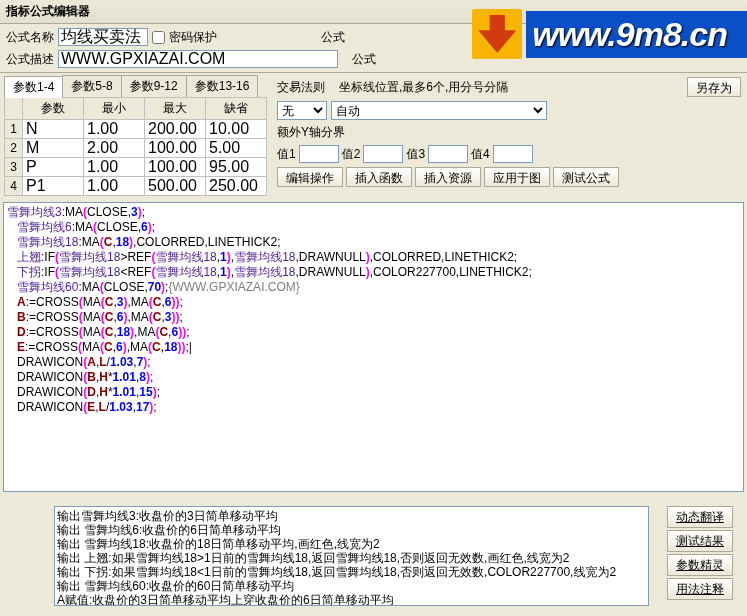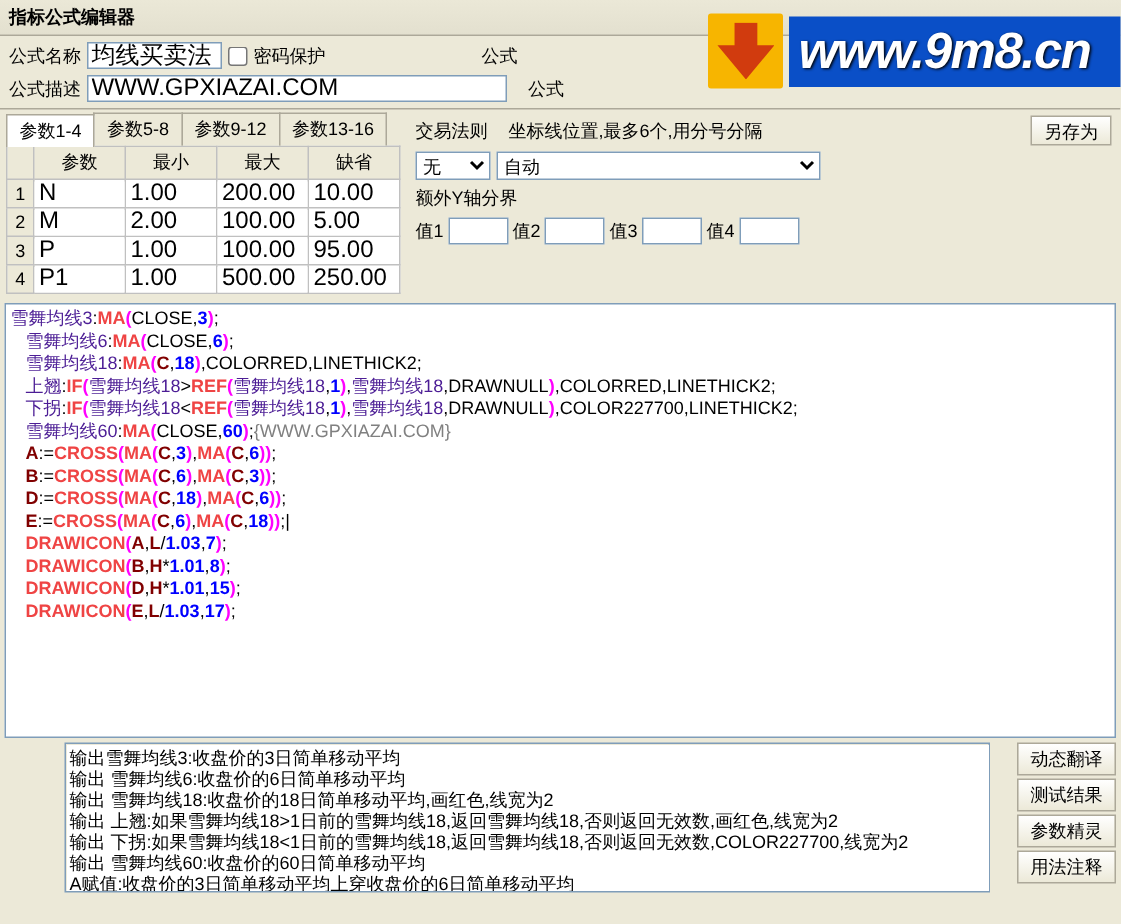--- a/index.html
+++ b/index.html
@@ -23,24 +23,24 @@
 table.paramtbl th, table.paramtbl td { border:1px solid #c0c0c0; padding:0; }
 table.paramtbl th { background:#ece9d8; font-weight:normal; padding:2px 4px; }
 table.paramtbl td input { border:none; width:60px; padding:1px 3px; height:17px;}
 .rightctrl { flex:1; padding:4px 6px; display:flex; flex-direction:column; gap:4px; }
 select { border:1px solid #7f9db9; height:19px; background:#fff; }
 button { border:1px solid #aca899; background:linear-gradient(#fff,#ece9d8); padding:2px 8px; cursor:pointer; height:20px; white-space:nowrap;}
 .btnrow { display:flex; gap:3px; }
 .fieldgroup { display:flex; align-items:center; gap:3px; }
 .codebox { background:#fff; border:1px solid #7f9db9; margin:0 3px; height:290px; overflow:auto; padding:2px 3px; font-family:"SimSun",monospace; line-height:15px;}
 .codebox pre { font-family:inherit; white-space:pre; }
-.c-nav{color:#4c1d95}.c-kw{color:#ef4444;font-weight:bold}.c-br{color:#ff00ff;font-weight:bold}.c-n{color:#0000ff;font-weight:bold}.c-fn{color:#000000;font-weight:normal}.c-id{color:#800000;font-weight:bold}.c-p{color:#000}.c-cmt{color:#808080}
-.outputwrap { display:flex; margin:3px; gap:18px;padding-left:40px;}
+.c-nav{color:#4c1d95}.c-kw{color:#000000;font-weight:normal}.c-br{color:#ff00ff;font-weight:bold}.c-n{color:#0000ff;font-weight:bold}.c-fn{color:#000000;font-weight:normal}.c-id{color:#800000;font-weight:bold}.c-p{color:#000}.c-cmt{color:#808080}
+.outputwrap { display:flex; margin:14px; gap:18px;padding-left:40px;}
 .outputbox { flex:1; background:#fff; border:1px solid #7f9db9; height:100px; overflow:auto; padding:2px; line-height:14px;}
-.sidebtns { display:flex; flex-direction:column; gap:2px;}
+.sidebtns { display:flex; flex-direction:column; gap:2px;text-decoration:underline;}
 .sidebtns button { height:22px; width:66px;}
 </style>
 </head>
 <body>
 
 <div class="titlebar">指标公式编辑器</div>
 
 <div class="watermark">
   <div class="wm-logo"></div>
   <div class="wm-text">www.9m8.cn</div>
@@ -128,30 +128,37 @@
     <div class="row fieldgroup">
       <span>值1</span>
         <input type="text" style="width: 40px;">
       <span>值2</span>
         <input type="text" style="width: 40px;">
       <span>值3</span>
         <input type="text" style="width: 40px;">
       <span>值4</span>
         <input type="text" style="width: 40px;">
     </div>
+    <div class="btnrow">
+      <button>编辑操作</button>
+      <button>插入函数</button>
+      <button>插入资源</button>
+      <button>应用于图</button>
+      <button>测试公式</button>
+    </div>
   </div>
 </div>
 
 <div class="codebox">
     <pre id="code"><span class="c-nav">雪舞均线3</span><span class="c-p">:</span><span class="c-kw">MA</span><span class="c-br">(</span><span class="c-fn">CLOSE</span><span class="c-p">,</span><span class="c-n">3</span><span class="c-br">)</span><span class="c-p">;</span>
 <span class="c-p">   </span><span class="c-nav">雪舞均线6</span><span class="c-p">:</span><span class="c-kw">MA</span><span class="c-br">(</span><span class="c-fn">CLOSE</span><span class="c-p">,</span><span class="c-n">6</span><span class="c-br">)</span><span class="c-p">;</span>
 <span class="c-p">   </span><span class="c-nav">雪舞均线18</span><span class="c-p">:</span><span class="c-kw">MA</span><span class="c-br">(</span><span class="c-id">C</span><span class="c-p">,</span><span class="c-n">18</span><span class="c-br">)</span><span class="c-p">,</span><span class="c-fn">COLORRED</span><span class="c-p">,</span><span class="c-fn">LINETHICK2</span><span class="c-p">;</span>
 <span class="c-p">   </span><span class="c-nav">上翘</span><span class="c-p">:</span><span class="c-kw">IF</span><span class="c-br">(</span><span class="c-nav">雪舞均线18</span><span class="c-p">&gt;</span><span class="c-kw">REF</span><span class="c-br">(</span><span class="c-nav">雪舞均线18</span><span class="c-p">,</span><span class="c-n">1</span><span class="c-br">)</span><span class="c-p">,</span><span class="c-nav">雪舞均线18</span><span class="c-p">,</span><span class="c-fn">DRAWNULL</span><span class="c-br">)</span><span class="c-p">,</span><span class="c-fn">COLORRED</span><span class="c-p">,</span><span class="c-fn">LINETHICK2</span><span class="c-p">;</span>
 <span class="c-p">   </span><span class="c-nav">下拐</span><span class="c-p">:</span><span class="c-kw">IF</span><span class="c-br">(</span><span class="c-nav">雪舞均线18</span><span class="c-p">&lt;</span><span class="c-kw">REF</span><span class="c-br">(</span><span class="c-nav">雪舞均线18</span><span class="c-p">,</span><span class="c-n">1</span><span class="c-br">)</span><span class="c-p">,</span><span class="c-nav">雪舞均线18</span><span class="c-p">,</span><span class="c-fn">DRAWNULL</span><span class="c-br">)</span><span class="c-p">,</span><span class="c-fn">COLOR227700</span><span class="c-p">,</span><span class="c-fn">LINETHICK2</span><span class="c-p">;</span>
-<span class="c-p">   </span><span class="c-nav">雪舞均线60</span><span class="c-p">:</span><span class="c-kw">MA</span><span class="c-br">(</span><span class="c-fn">CLOSE</span><span class="c-p">,</span><span class="c-n">60</span><span class="c-br">)</span><span class="c-p">;</span><span class="c-cmt">{WWW.GPXIAZAI.COM}</span>
+<span class="c-p">   </span><span class="c-nav">雪舞均线60</span><span class="c-p">:</span><span class="c-kw">MA</span><span class="c-br">(</span><span class="c-fn">CLOSE</span><span class="c-p">,</span><span class="c-n">70</span><span class="c-br">)</span><span class="c-p">;</span><span class="c-cmt">{WWW.GPXIAZAI.COM}</span>
 <span class="c-p">   </span><span class="c-id">A</span><span class="c-p">:=</span><span class="c-kw">CROSS</span><span class="c-br">(</span><span class="c-kw">MA</span><span class="c-br">(</span><span class="c-id">C</span><span class="c-p">,</span><span class="c-n">3</span><span class="c-br">)</span><span class="c-p">,</span><span class="c-kw">MA</span><span class="c-br">(</span><span class="c-id">C</span><span class="c-p">,</span><span class="c-n">6</span><span class="c-br">)</span><span class="c-br">)</span><span class="c-p">;</span>
 <span class="c-p">   </span><span class="c-id">B</span><span class="c-p">:=</span><span class="c-kw">CROSS</span><span class="c-br">(</span><span class="c-kw">MA</span><span class="c-br">(</span><span class="c-id">C</span><span class="c-p">,</span><span class="c-n">6</span><span class="c-br">)</span><span class="c-p">,</span><span class="c-kw">MA</span><span class="c-br">(</span><span class="c-id">C</span><span class="c-p">,</span><span class="c-n">3</span><span class="c-br">)</span><span class="c-br">)</span><span class="c-p">;</span>
 <span class="c-p">   </span><span class="c-id">D</span><span class="c-p">:=</span><span class="c-kw">CROSS</span><span class="c-br">(</span><span class="c-kw">MA</span><span class="c-br">(</span><span class="c-id">C</span><span class="c-p">,</span><span class="c-n">18</span><span class="c-br">)</span><span class="c-p">,</span><span class="c-kw">MA</span><span class="c-br">(</span><span class="c-id">C</span><span class="c-p">,</span><span class="c-n">6</span><span class="c-br">)</span><span class="c-br">)</span><span class="c-p">;</span>
 <span class="c-p">   </span><span class="c-id">E</span><span class="c-p">:=</span><span class="c-kw">CROSS</span><span class="c-br">(</span><span class="c-kw">MA</span><span class="c-br">(</span><span class="c-id">C</span><span class="c-p">,</span><span class="c-n">6</span><span class="c-br">)</span><span class="c-p">,</span><span class="c-kw">MA</span><span class="c-br">(</span><span class="c-id">C</span><span class="c-p">,</span><span class="c-n">18</span><span class="c-br">)</span><span class="c-br">)</span><span class="c-p">;|</span>
 <span class="c-p">   </span><span class="c-kw">DRAWICON</span><span class="c-br">(</span><span class="c-id">A</span><span class="c-p">,</span><span class="c-id">L</span><span class="c-p">/</span><span class="c-n">1.03</span><span class="c-p">,</span><span class="c-n">7</span><span class="c-br">)</span><span class="c-p">;</span>
 <span class="c-p">   </span><span class="c-kw">DRAWICON</span><span class="c-br">(</span><span class="c-id">B</span><span class="c-p">,</span><span class="c-id">H</span><span class="c-p">*</span><span class="c-n">1.01</span><span class="c-p">,</span><span class="c-n">8</span><span class="c-br">)</span><span class="c-p">;</span>
 <span class="c-p">   </span><span class="c-kw">DRAWICON</span><span class="c-br">(</span><span class="c-id">D</span><span class="c-p">,</span><span class="c-id">H</span><span class="c-p">*</span><span class="c-n">1.01</span><span class="c-p">,</span><span class="c-n">15</span><span class="c-br">)</span><span class="c-p">;</span>
 <span class="c-p">   </span><span class="c-kw">DRAWICON</span><span class="c-br">(</span><span class="c-id">E</span><span class="c-p">,</span><span class="c-id">L</span><span class="c-p">/</span><span class="c-n">1.03</span><span class="c-p">,</span><span class="c-n">17</span><span class="c-br">)</span><span class="c-p">;</span>
 </pre>
   </div>

